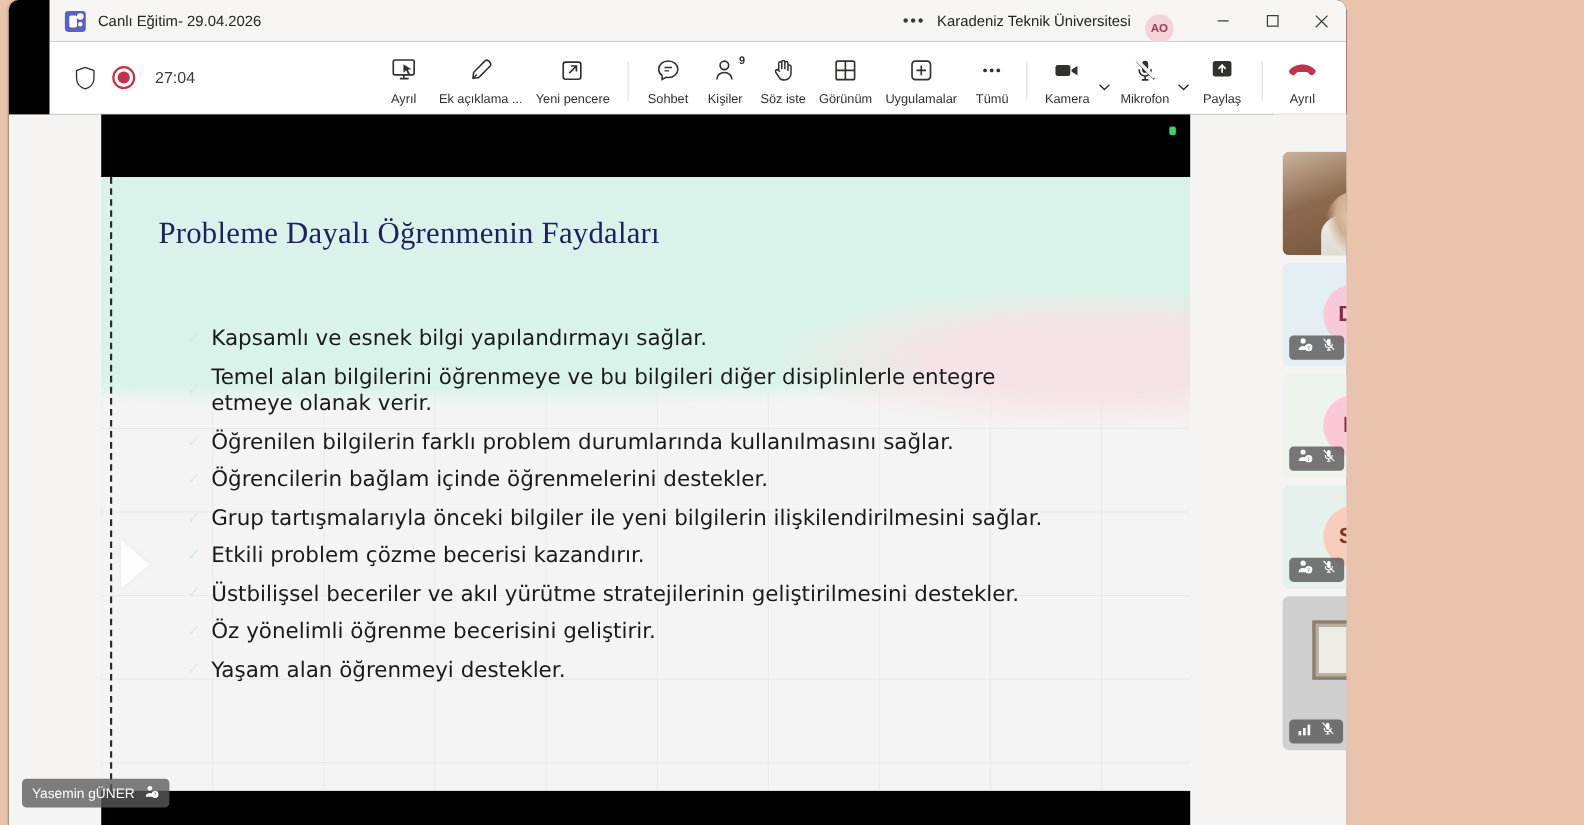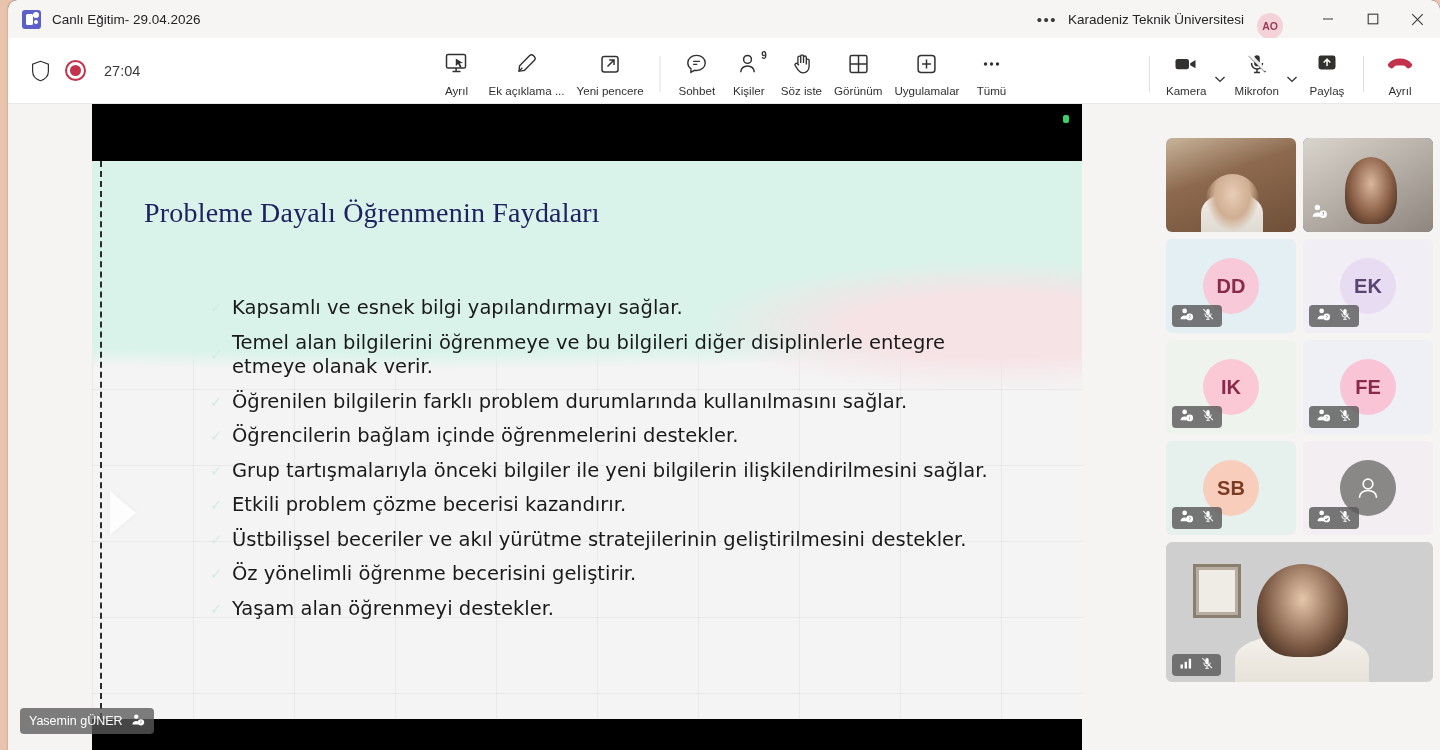--- a/index.html
+++ b/index.html
@@ -6,25 +6,26 @@
   html, body {
     width: 1440px; height: 750px;
     font-family: "Liberation Sans", sans-serif;
     overflow: hidden;
     background: #e9c3ac;
   }
   #app { position: relative; width: 1440px; height: 750px; }
 
   
   .window {
-    position: absolute; left: 8px; top: 0; width: 1432px; height: 750px;
+    position: absolute; left: 8px; top: 0; width: 1216px; height: 750px;
     background: #000000;
     border-top-left-radius: 9px; border-top-right-radius: 9px;
     overflow: hidden;
     box-shadow: -1px 0 2px rgba(0,0,0,.10);
+    padding-left: 37px;
   }
   .titlebar {
     position: relative; height: 38px; width: 100%;
     background: #f7f5f4;
     display: flex; align-items: center;
   }
   .tb-left { display: flex; align-items: center; gap: 11px; padding-left: 14px; }
   .teams-logo {
     width: 19px; height: 19px; border-radius: 3px;
     background: #5b5fc7; position: relative; flex: none;
@@ -145,21 +146,20 @@
     position: absolute; left: 52px; top: 36px;
     font-size: 28px; color: #1f2260; letter-spacing: .2px;
     font-family: Liberation Serif, serif; font-weight: 400;
   }
   .bullets {
     position: absolute; left: 78px; top: 135px; right: 40px;
   }
   .bul {
     position: relative; display: flex; align-items: center;
     margin-bottom: 10px;
-    margin-left: 40px;
   }
   .bul .check {
     flex: none; width: 22px; color: #d2ece4; font-size: 15px; line-height: 24px;
   }
   .bul .txt {
     font-size: 19.5px; line-height: 24.5px; color: #1a1a1a;
     font-family: "DejaVu Sans", sans-serif;
     max-width: 760px;
   }
   .next-arrow {

